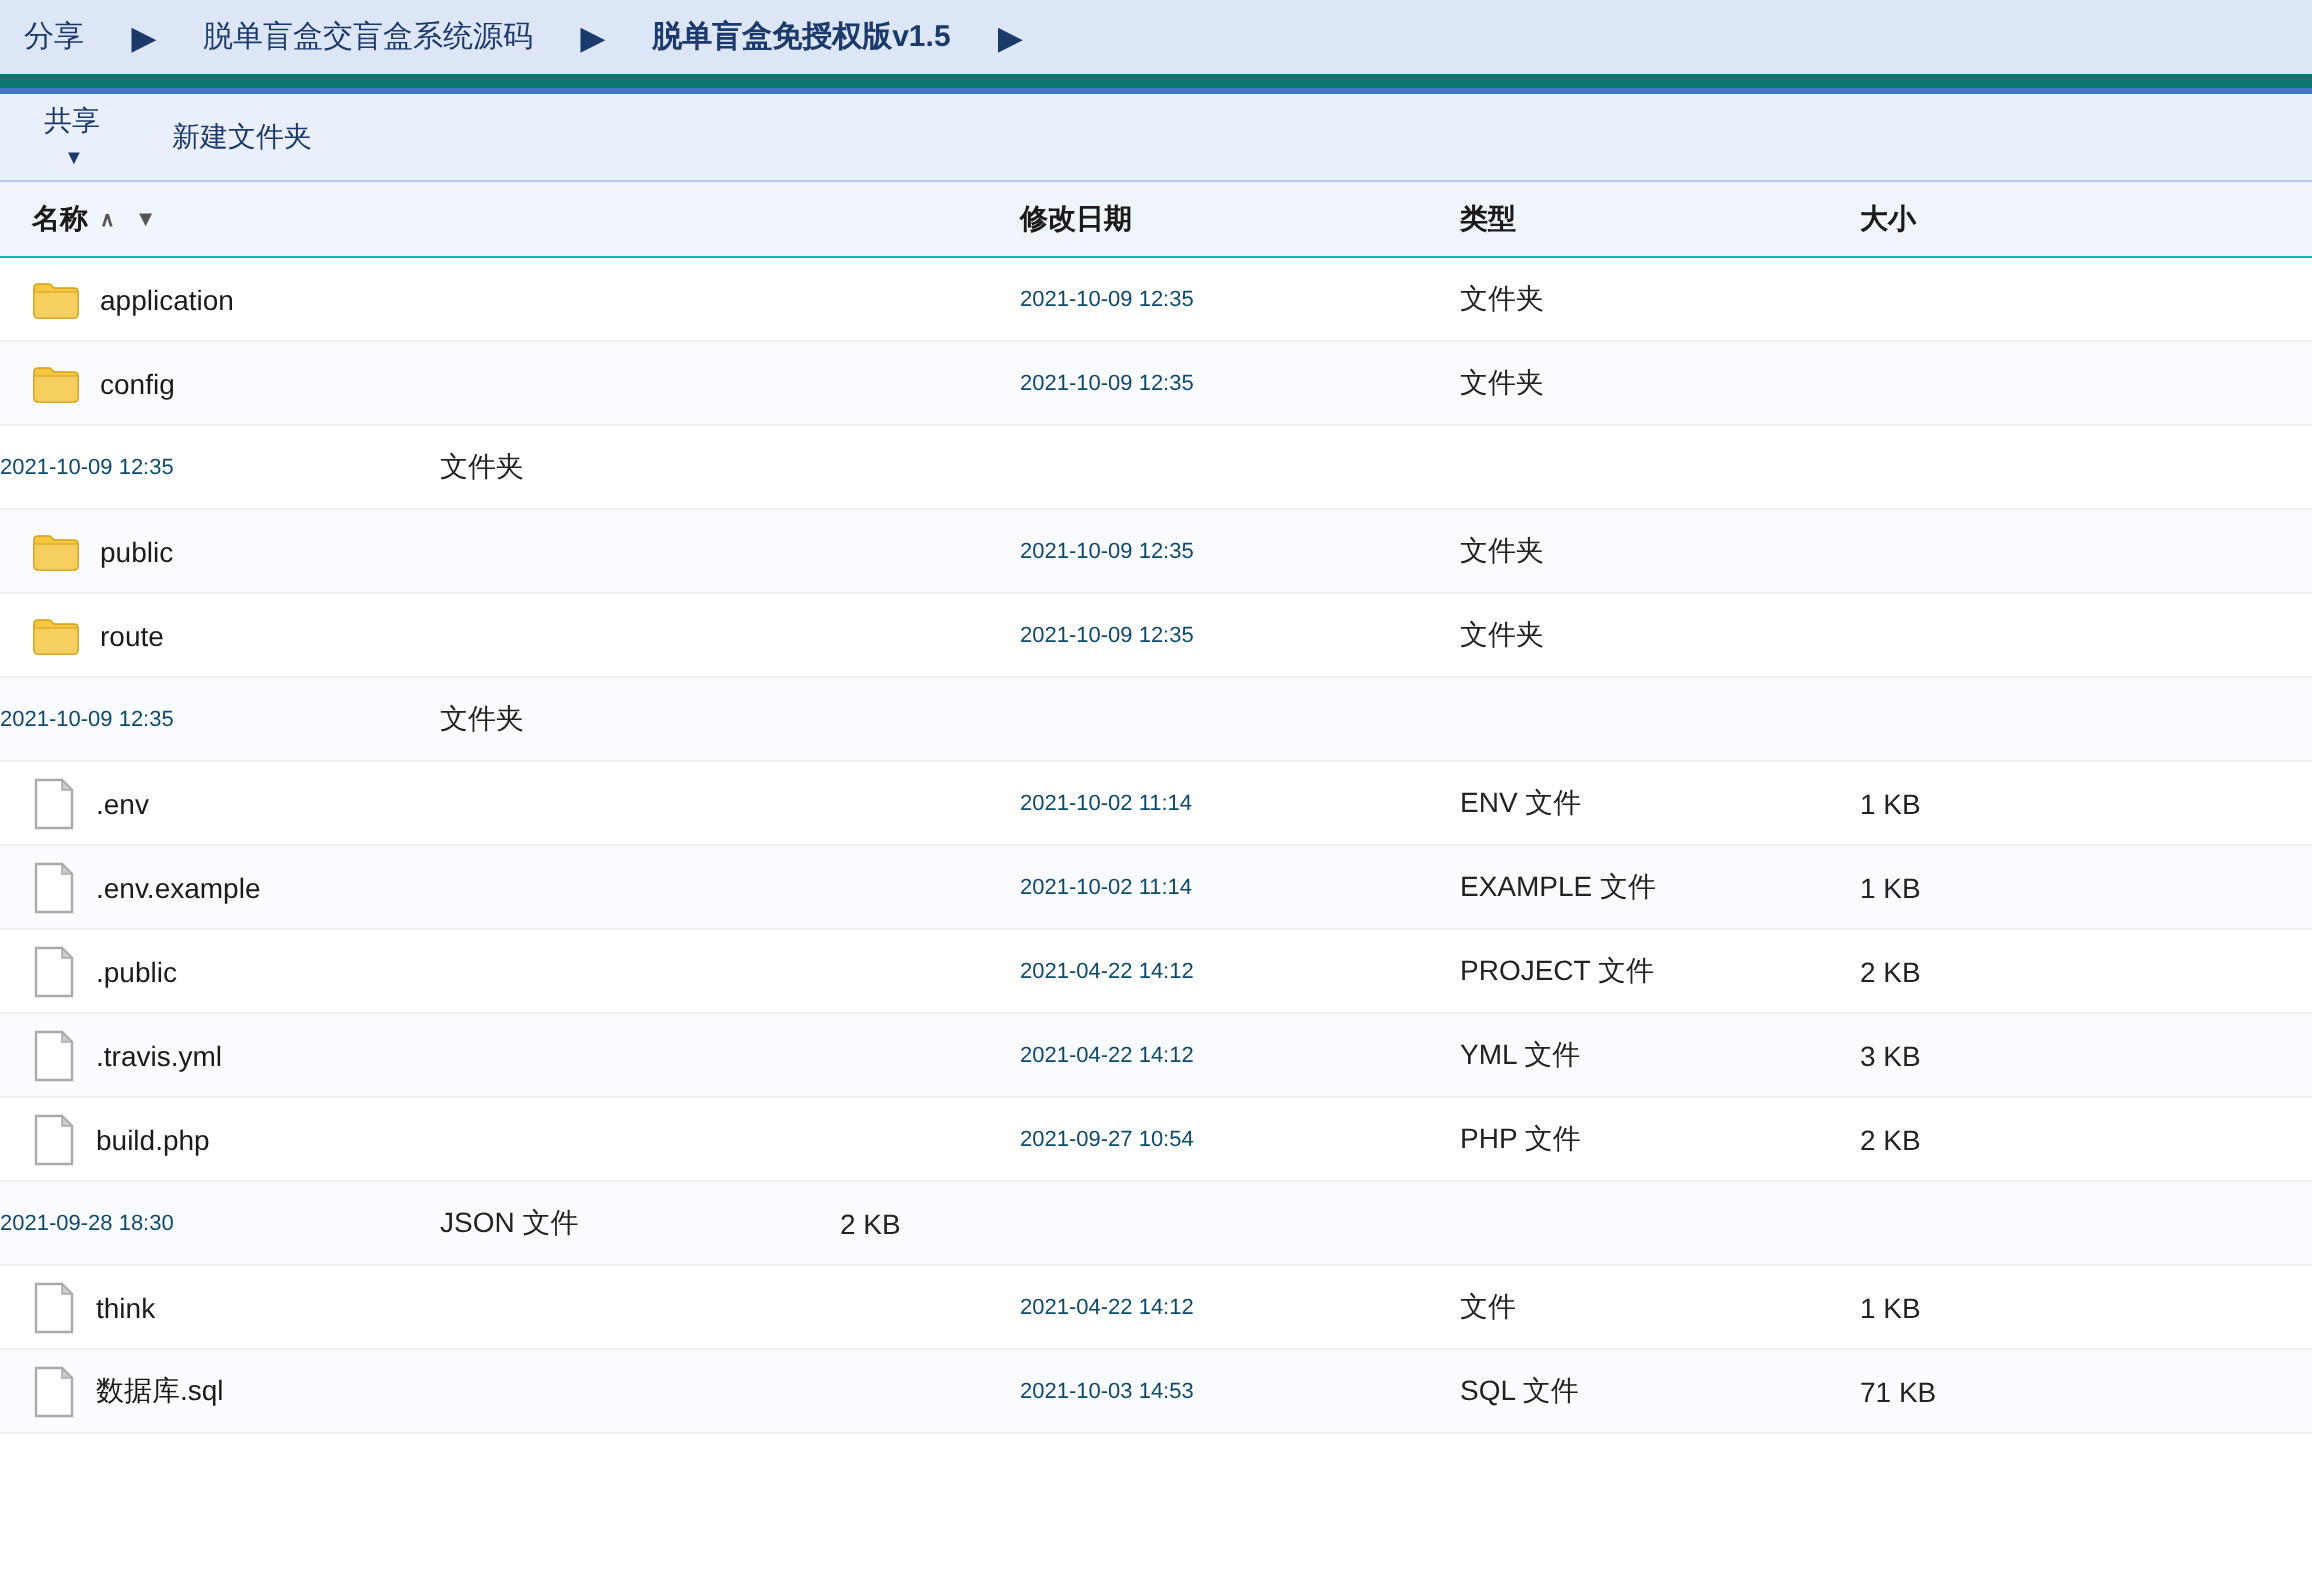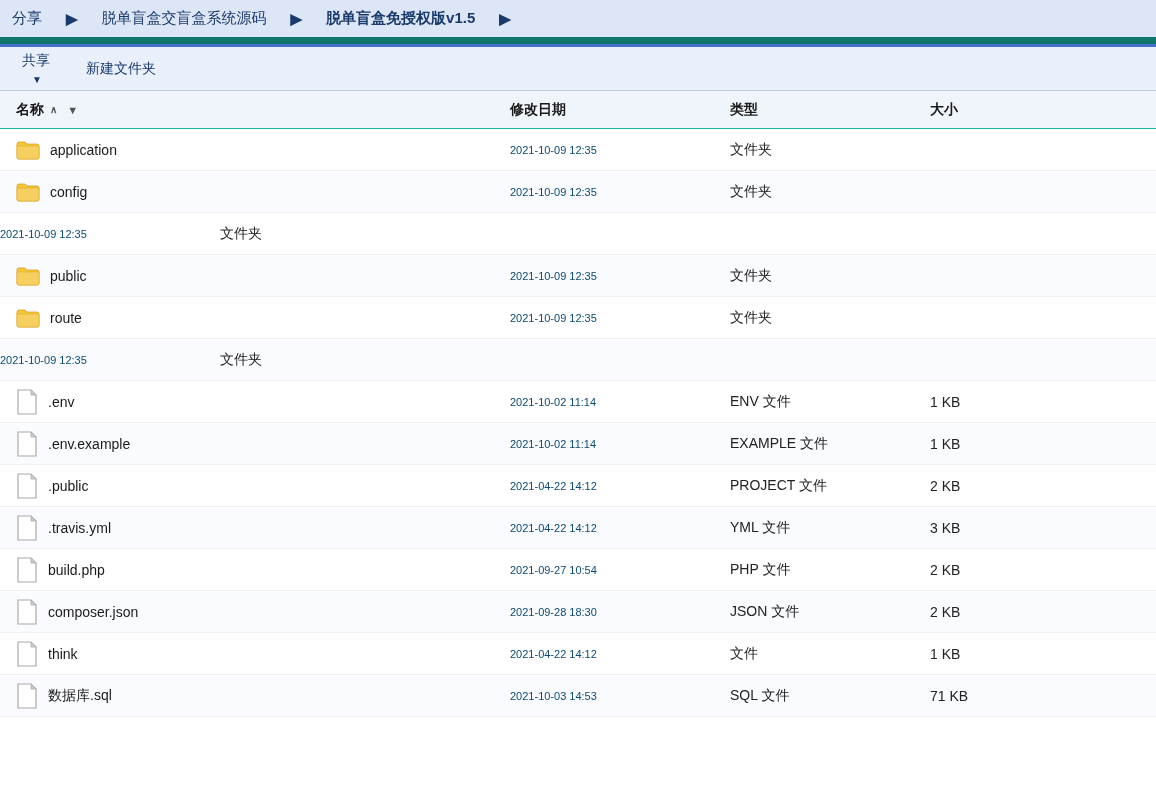--- a/index.html
+++ b/index.html
@@ -348,27 +348,20 @@
     <path d="M2 1 L15 1 L20 6 L20 25 L2 25 Z" fill="#ffffff" stroke="#aaaaaa" stroke-width="1.2"></path>
     <path d="M15 1 L15 6 L20 6 Z" fill="#cccccc" stroke="#aaaaaa" stroke-width="0.8"></path>
   </svg></span>
         <span class="file-name-text">build.php</span>
       </div>
       <div class="file-cell-modified">2021-09-27 10:54</div>
       <div class="file-cell-type">PHP 文件</div>
       <div class="file-cell-size">2 KB</div>
     </div>
     <div class="file-row">
-      <div class="file-cell-name">
-        <span class="file-icon"><svg viewBox="0 0 22 26" xmlns="http://www.w3.org/2000/svg">
-    <path d="M2 1 L15 1 L20 6 L20 25 L2 25 Z" fill="#ffffff" stroke="#aaaaaa" stroke-width="1.2"></path>
-    <path d="M15 1 L15 6 L20 6 Z" fill="#cccccc" stroke="#aaaaaa" stroke-width="0.8"></path>
-  </svg></span>
-        <span class="file-name-text">composer.json</span>
-      </div>
       <div class="file-cell-modified">2021-09-28 18:30</div>
       <div class="file-cell-type">JSON 文件</div>
       <div class="file-cell-size">2 KB</div>
     </div>
     <div class="file-row">
       <div class="file-cell-name">
         <span class="file-icon"><svg viewBox="0 0 22 26" xmlns="http://www.w3.org/2000/svg">
     <path d="M2 1 L15 1 L20 6 L20 25 L2 25 Z" fill="#ffffff" stroke="#aaaaaa" stroke-width="1.2"></path>
     <path d="M15 1 L15 6 L20 6 Z" fill="#cccccc" stroke="#aaaaaa" stroke-width="0.8"></path>
   </svg></span>

